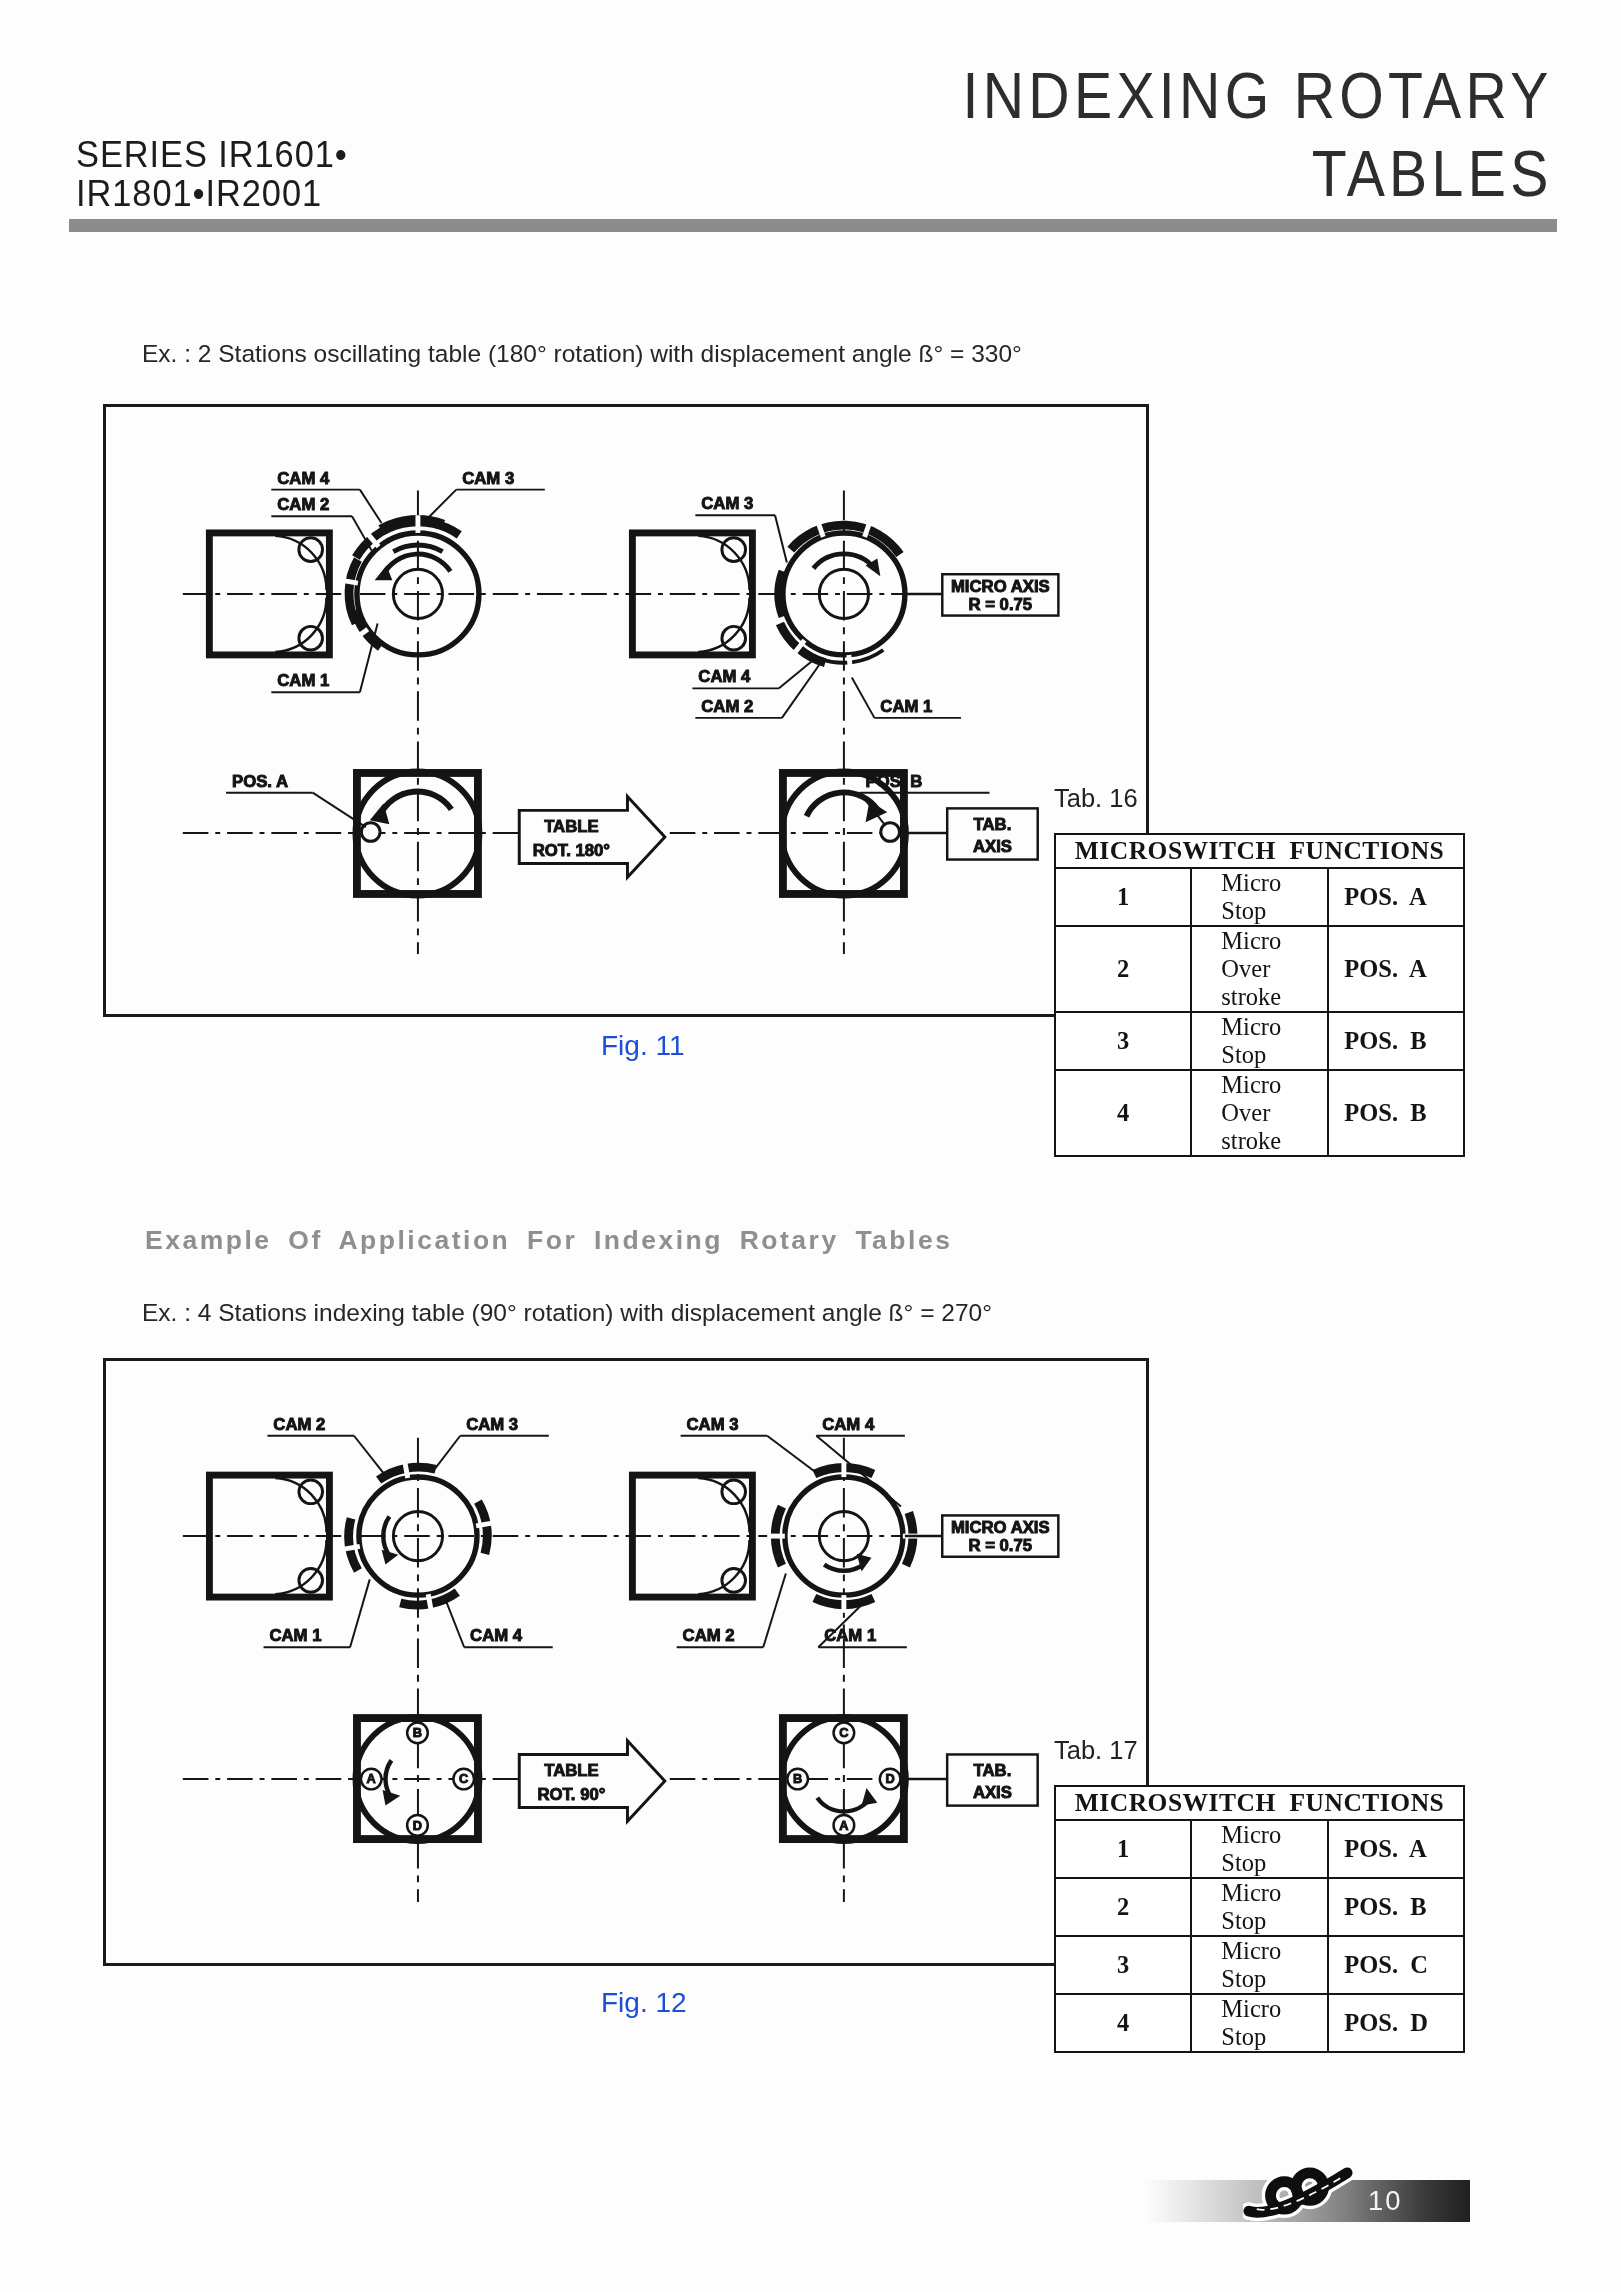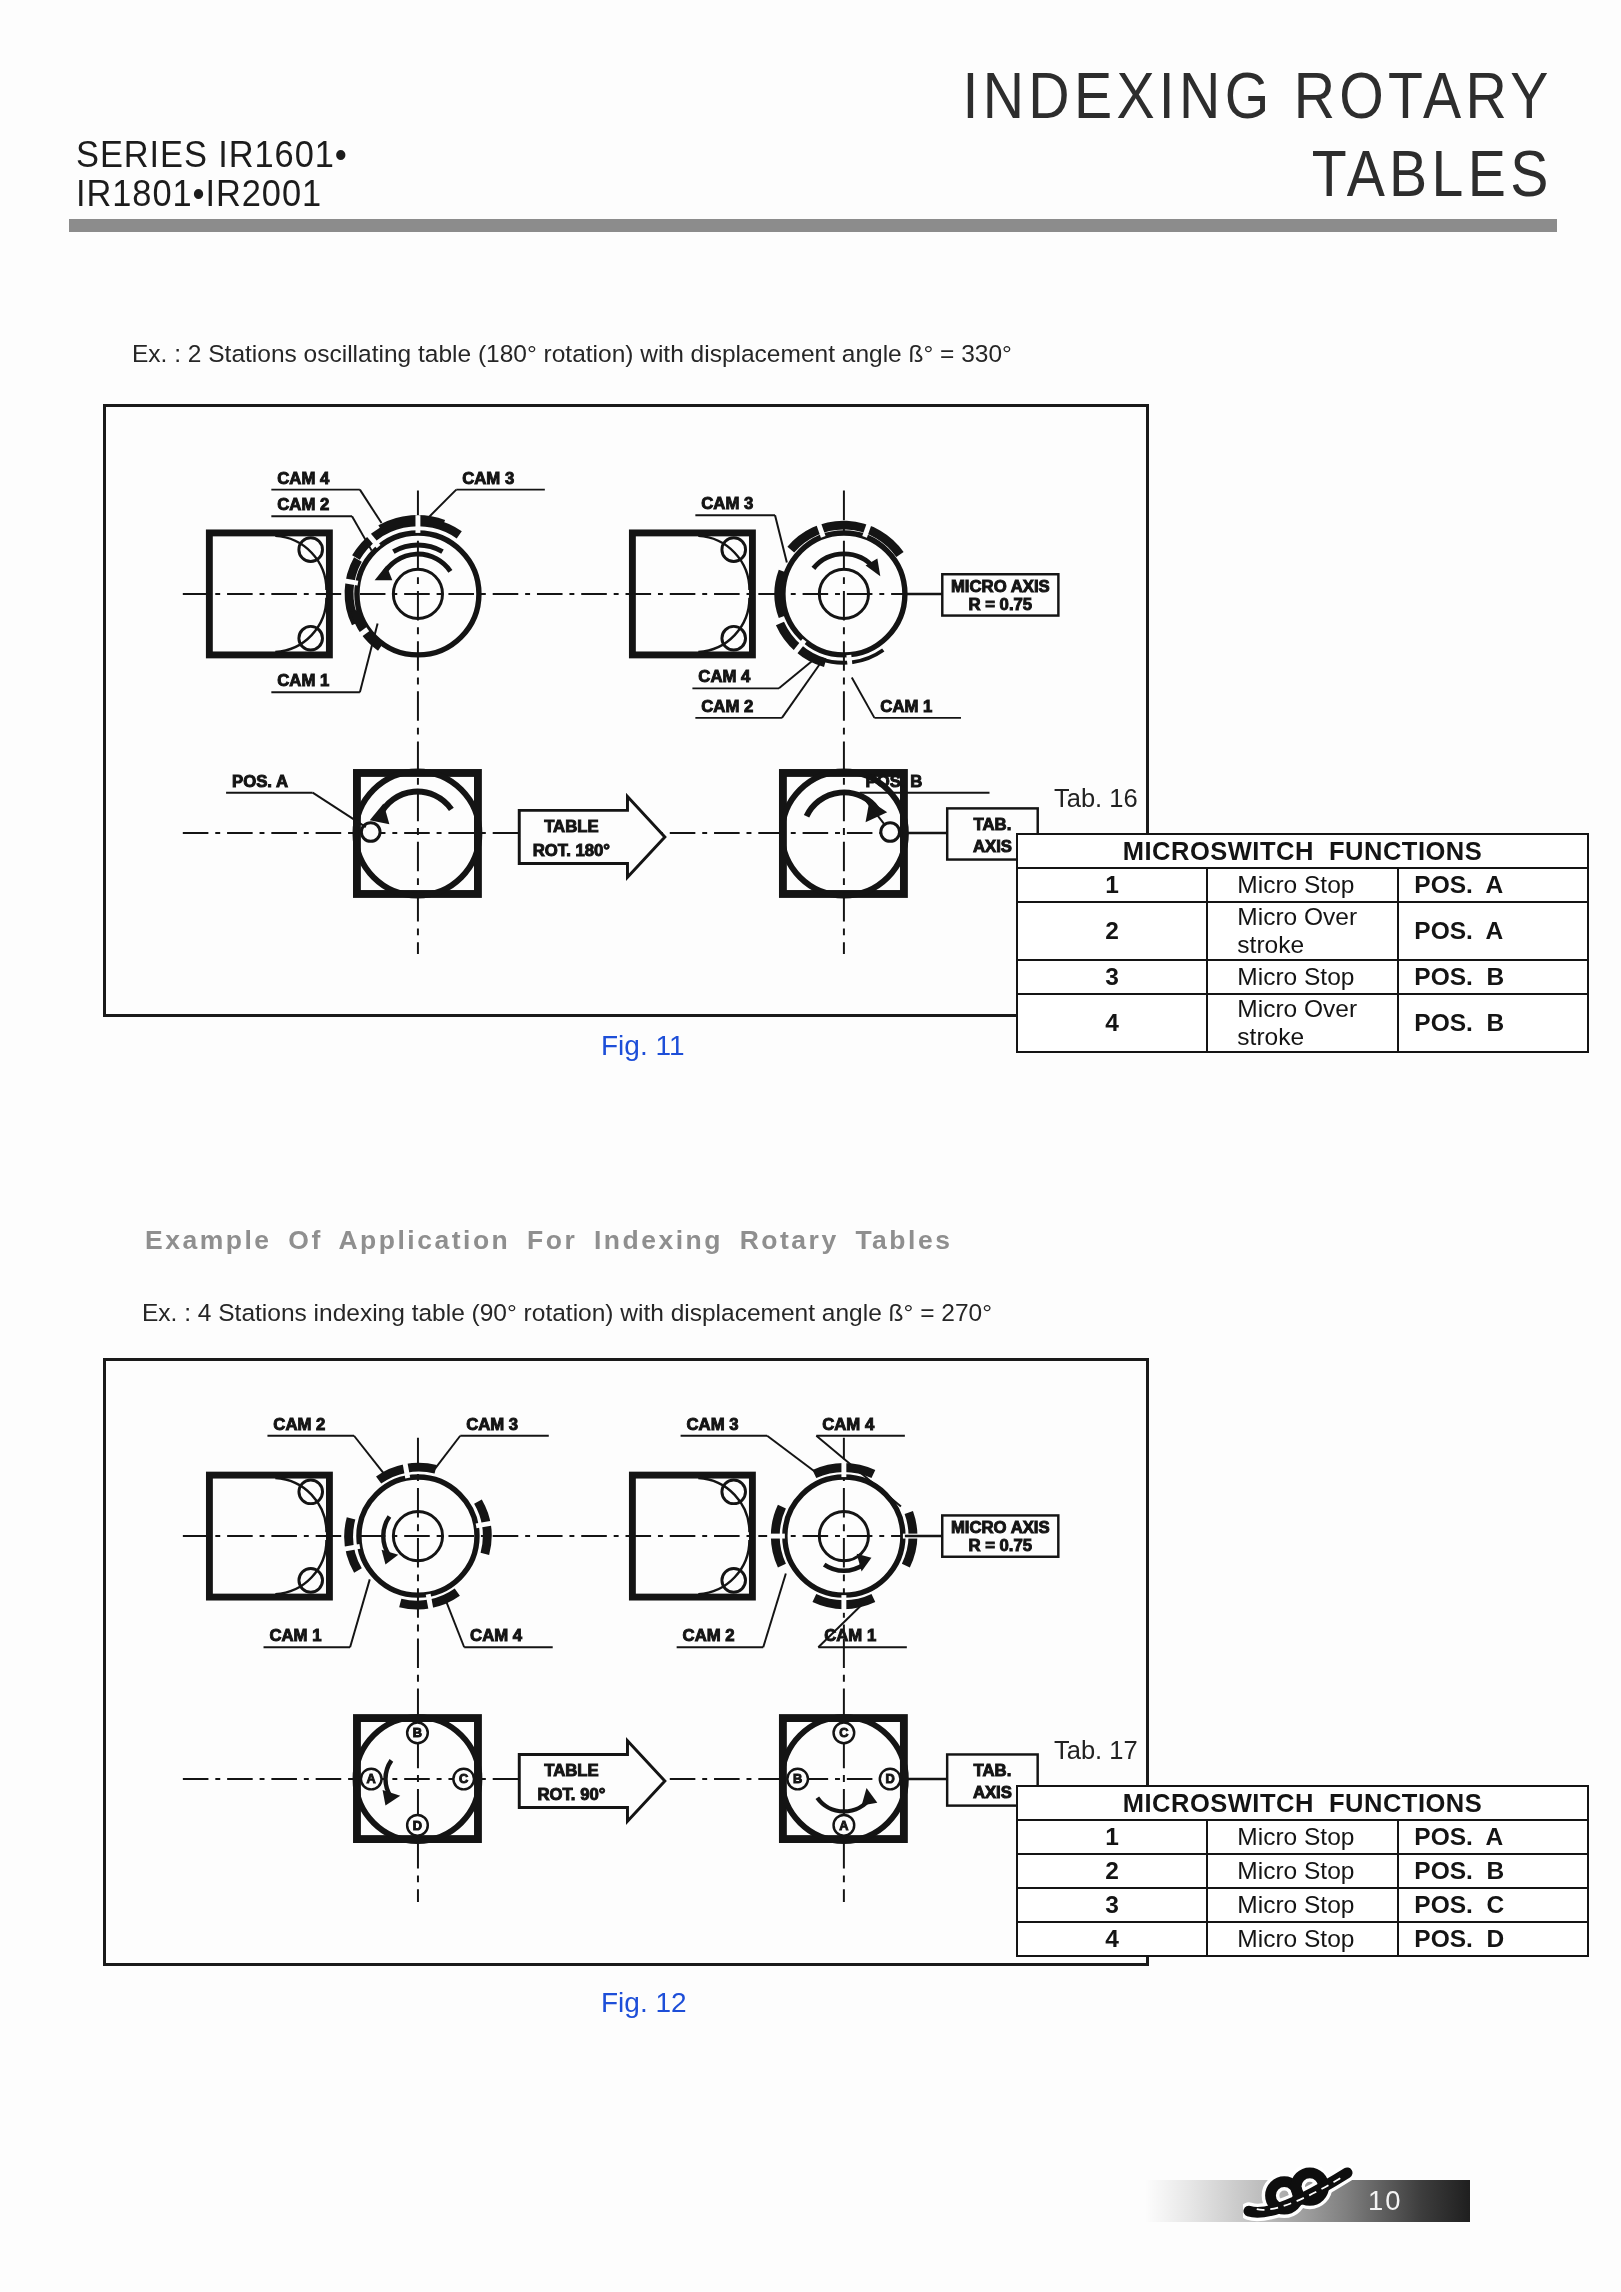--- a/index.html
+++ b/index.html
@@ -19,35 +19,35 @@
   }
   .gray-bar{position:absolute;left:69px;top:219px;width:1488px;height:12.7px;background:#8c8c8c;}
   
   .sec-heading{
     position:absolute;font-weight:bold;font-size:26.5px;color:#8f8f8f;
     letter-spacing:2.5px;word-spacing:6.9px;white-space:nowrap;
   }
   .h1{left:106px;top:267px;}
   .h2{left:145px;top:1225px;}
   .ex-line{position:absolute;font-size:24.5px;color:#262626;white-space:nowrap;}
-  .ex1{left:132px;top:340px;}
+  .ex1{left:142px;top:340px;}
   .ex2{left:142px;top:1299px;}
   
   .fig-frame{position:absolute;left:103px;width:1046px;border:3.9px solid #1a1a1a;background:#fdfdfd;box-sizing:border-box;}
   .f1{top:404px;height:613px;}
   .f2{top:1358px;height:608px;}
   .fig-frame svg{display:block;width:100%;height:100%;}
   .fig-caption{position:absolute;left:601px;font-size:28px;color:#1d4ed8;}
   .c1{top:1030px;} .c2{top:1987px;}
   
   .tab-label{position:absolute;left:1054px;font-size:25.5px;color:#222;}
   .tl1{top:784px;text-align:center;} .tl2{top:1736px;}
   .micro-table{
-    position:absolute;left:1016px;width:573px;border-collapse:collapse;
-    border:2.9px solid #141414;background:#fff;table-layout:fixed;
+    position:absolute;left:1054px;width:411px;border-collapse:collapse;
+    border:2.9px solid #141414;background:#fff;table-layout:fixed;font-family:Liberation Serif, serif;
   }
   .mt1{top:833px;} .mt2{top:1785px;}
   .micro-table th{
     border:2.9px solid #141414;font-size:25.5px;font-weight:bold;height:32px;
     text-align:center;white-space:pre;letter-spacing:0.5px;padding:0;
   }
   .micro-table td{border:2px solid #141414;font-size:24.5px;height:32px;padding:0 0 0 0;}
   td.col-num{width:66px;text-align:center;font-weight:bold;}
   td.col-func{width:219px;padding-left:29px;margin-top:20px;}
   td.col-pos{width:176px;font-weight:bold;padding-left:15.7px;white-space:pre;}

